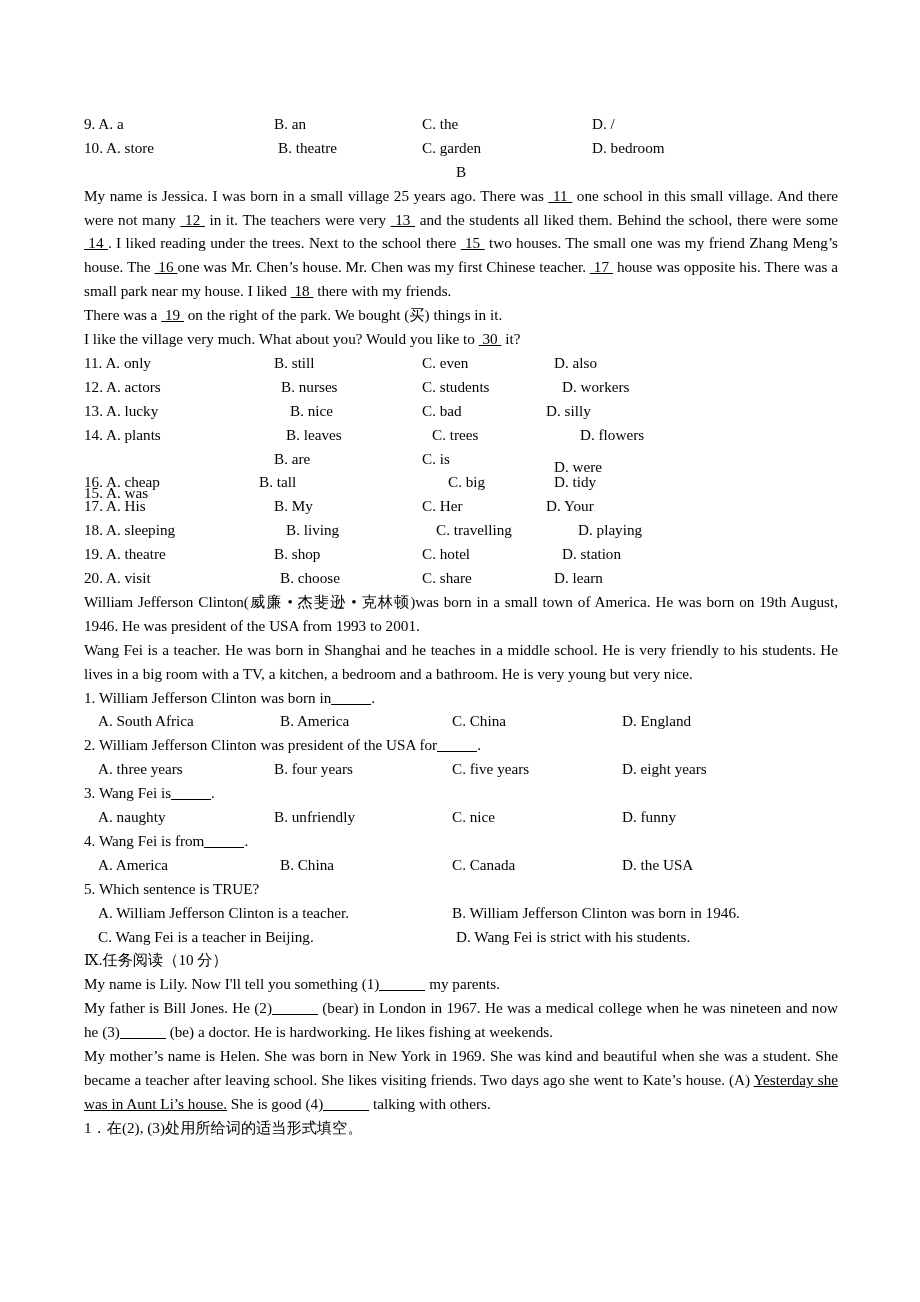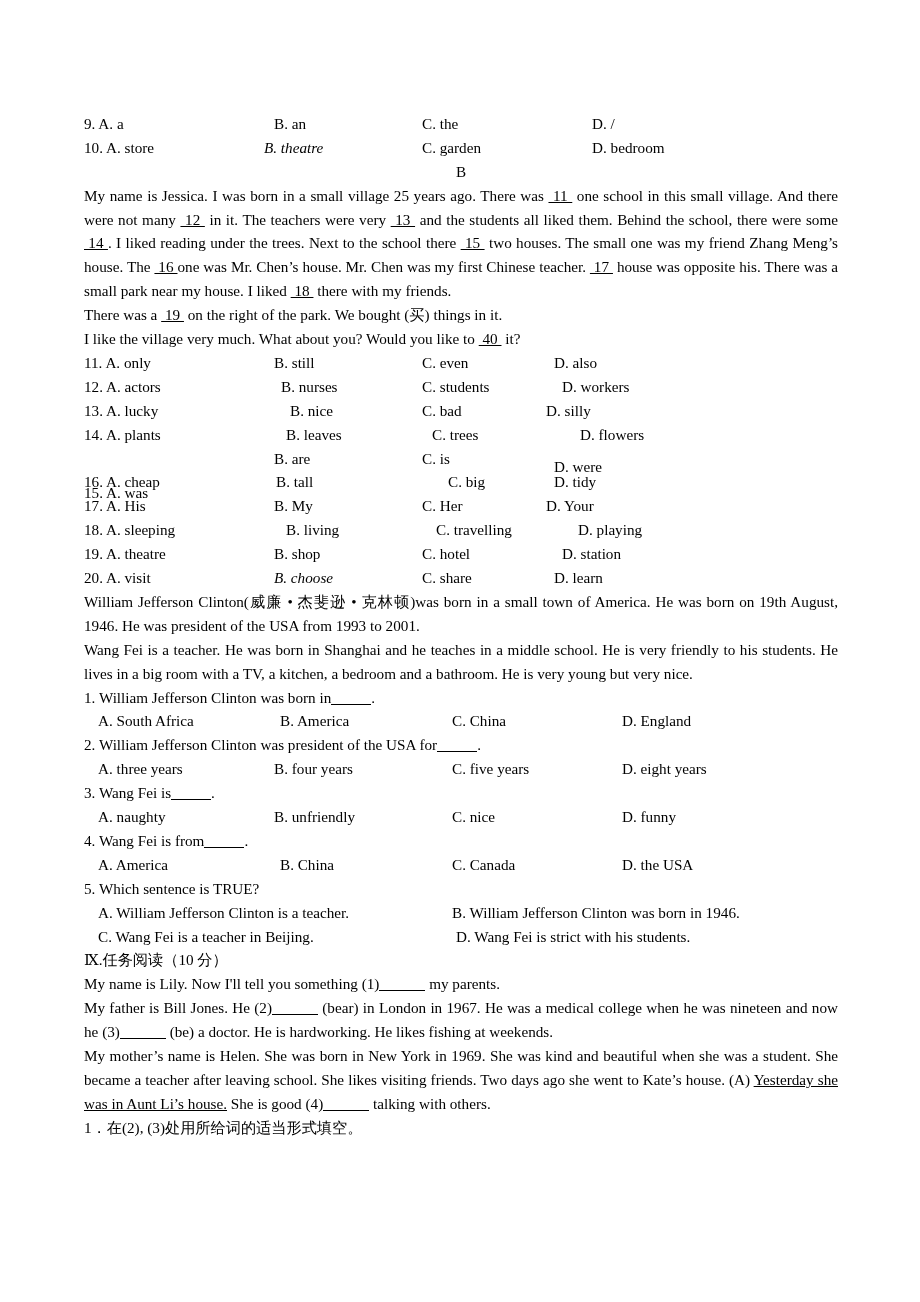--- a/index.html
+++ b/index.html
@@ -97,32 +97,32 @@
 
     <div id="cloze-a-block">
         <div class="opt-row">
           <span class="o" style="left: 0px;">9. A. a</span>
           <span class="o" style="left: 190px;">B. an</span>
           <span class="o" style="left: 338px;">C. the</span>
           <span class="o" style="left: 508px;">D. /</span>
         </div>
         <div class="opt-row">
           <span class="o" style="left: 0px;">10. A. store</span>
-          <span class="o" style="left: 180px; font-style: italic;">B. theatre</span>
+          <span class="o" style="left: 194px;">B. theatre</span>
           <span class="o" style="left: 338px;">C. garden</span>
           <span class="o" style="left: 508px;">D. bedroom</span>
         </div>
       </div>
 
     <div class="center-line">B</div>
 
     <div id="cloze-b-passage">
         <div class="para">My name is Jessica. I was born in a small village 25 years ago. There was <span class="blank-num"> 11 </span> one school in this small village. And there were not many <span class="blank-num"> 12 </span> in it. The teachers were very <span class="blank-num"> 13 </span> and the students all liked them. Behind the school, there were some <span class="blank-num"> 14 </span>. I liked reading under the trees. Next to the school there <span class="blank-num"> 15 </span> two houses. The small one was my friend Zhang Meng’s house. The <span class="blank-num"> 16 </span>one was Mr. Chen’s house. Mr. Chen was my first Chinese teacher. <span class="blank-num"> 17 </span> house was opposite his. There was a small park near my house. I liked <span class="blank-num"> 18 </span> there with my friends.</div>
         <div class="nojust">There was a <span class="blank-num"> 19 </span> on the right of the park. We bought (买) things in it.</div>
-        <div class="nojust">I like the village very much. What about you? Would you like to <span class="blank-num"> 40 </span> it?</div>
+        <div class="nojust">I like the village very much. What about you? Would you like to <span class="blank-num"> 30 </span> it?</div>
       </div>
 
     <div id="cloze-b-block">
         <div class="opt-row">
           <span class="o" style="left: 0px;">11. A. only</span>
           <span class="o" style="left: 190px;">B. still</span>
           <span class="o" style="left: 338px;">C. even</span>
           <span class="o" style="left: 470px;">D. also</span>
         </div>
         <div class="opt-row">
@@ -144,21 +144,21 @@
           <span class="o" style="left: 496px;">D. flowers</span>
         </div>
         <div class="opt-row">
           <span class="o" style="left: 0px; margin-top: 34px;">15. A. was</span>
           <span class="o" style="left: 190px;">B. are</span>
           <span class="o" style="left: 338px;">C. is</span>
           <span class="o" style="left: 470px; margin-top: 8px;">D. were</span>
         </div>
         <div class="opt-row">
           <span class="o" style="left: 0px;">16. A. cheap</span>
-          <span class="o" style="left: 192px;">B. tall</span>
+          <span class="o" style="left: 175px;">B. tall</span>
           <span class="o" style="left: 338px; margin-left: 26px;">C. big</span>
           <span class="o" style="left: 470px;">D. tidy</span>
         </div>
         <div class="opt-row">
           <span class="o" style="left: 0px;">17. A. His</span>
           <span class="o" style="left: 190px;">B. My</span>
           <span class="o" style="left: 338px;">C. Her</span>
           <span class="o" style="left: 462px;">D. Your</span>
         </div>
         <div class="opt-row">
@@ -168,21 +168,21 @@
           <span class="o" style="left: 494px;">D. playing</span>
         </div>
         <div class="opt-row">
           <span class="o" style="left: 0px;">19. A. theatre</span>
           <span class="o" style="left: 190px;">B. shop</span>
           <span class="o" style="left: 338px;">C. hotel</span>
           <span class="o" style="left: 478px;">D. station</span>
         </div>
         <div class="opt-row">
           <span class="o" style="left: 0px;">20. A. visit</span>
-          <span class="o" style="left: 190px; font-style: italic;">B. choose</span>
+          <span class="o" style="left: 196px;">B. choose</span>
           <span class="o" style="left: 338px;">C. share</span>
           <span class="o" style="left: 470px;">D. learn</span>
         </div>
       </div>
 
     <div id="vii-passages">
         <div class="para">William Jefferson Clinton(威廉 • 杰斐逊 • 克林顿)was born in a small town of America. He was born on 19th August, 1946. He was president of the USA from 1993 to 2001.</div>
         <div class="para">Wang Fei is a teacher. He was born in Shanghai and he teaches in a middle school. He is very friendly to his students. He lives in a big room with a TV, a kitchen, a bedroom and a bathroom. He is very young but very nice.</div>
       </div>
     <div id="vii-questions">

